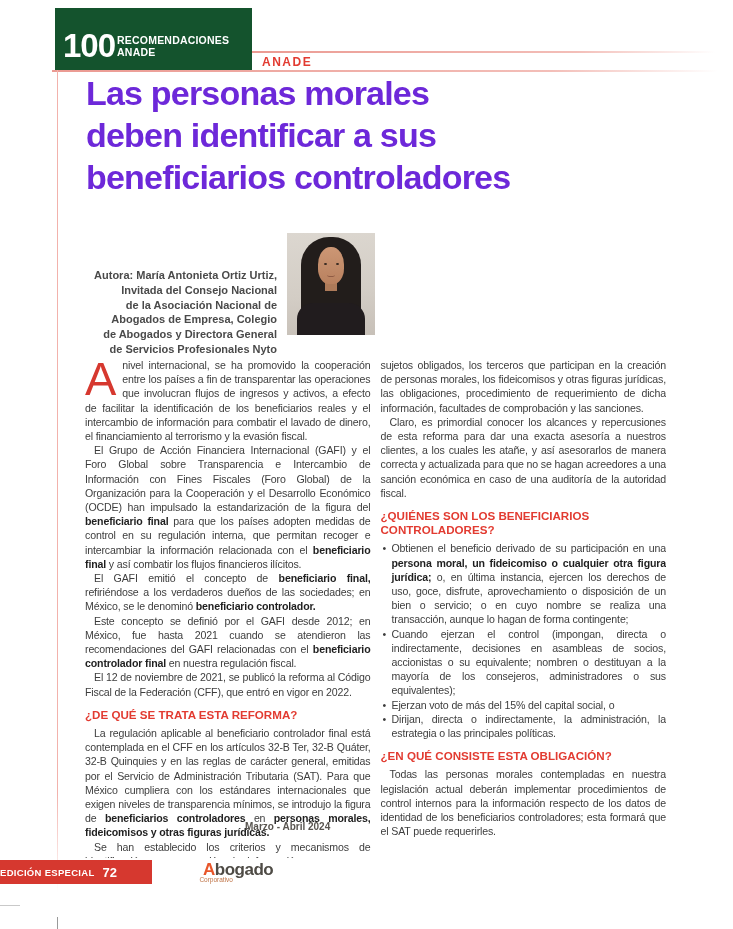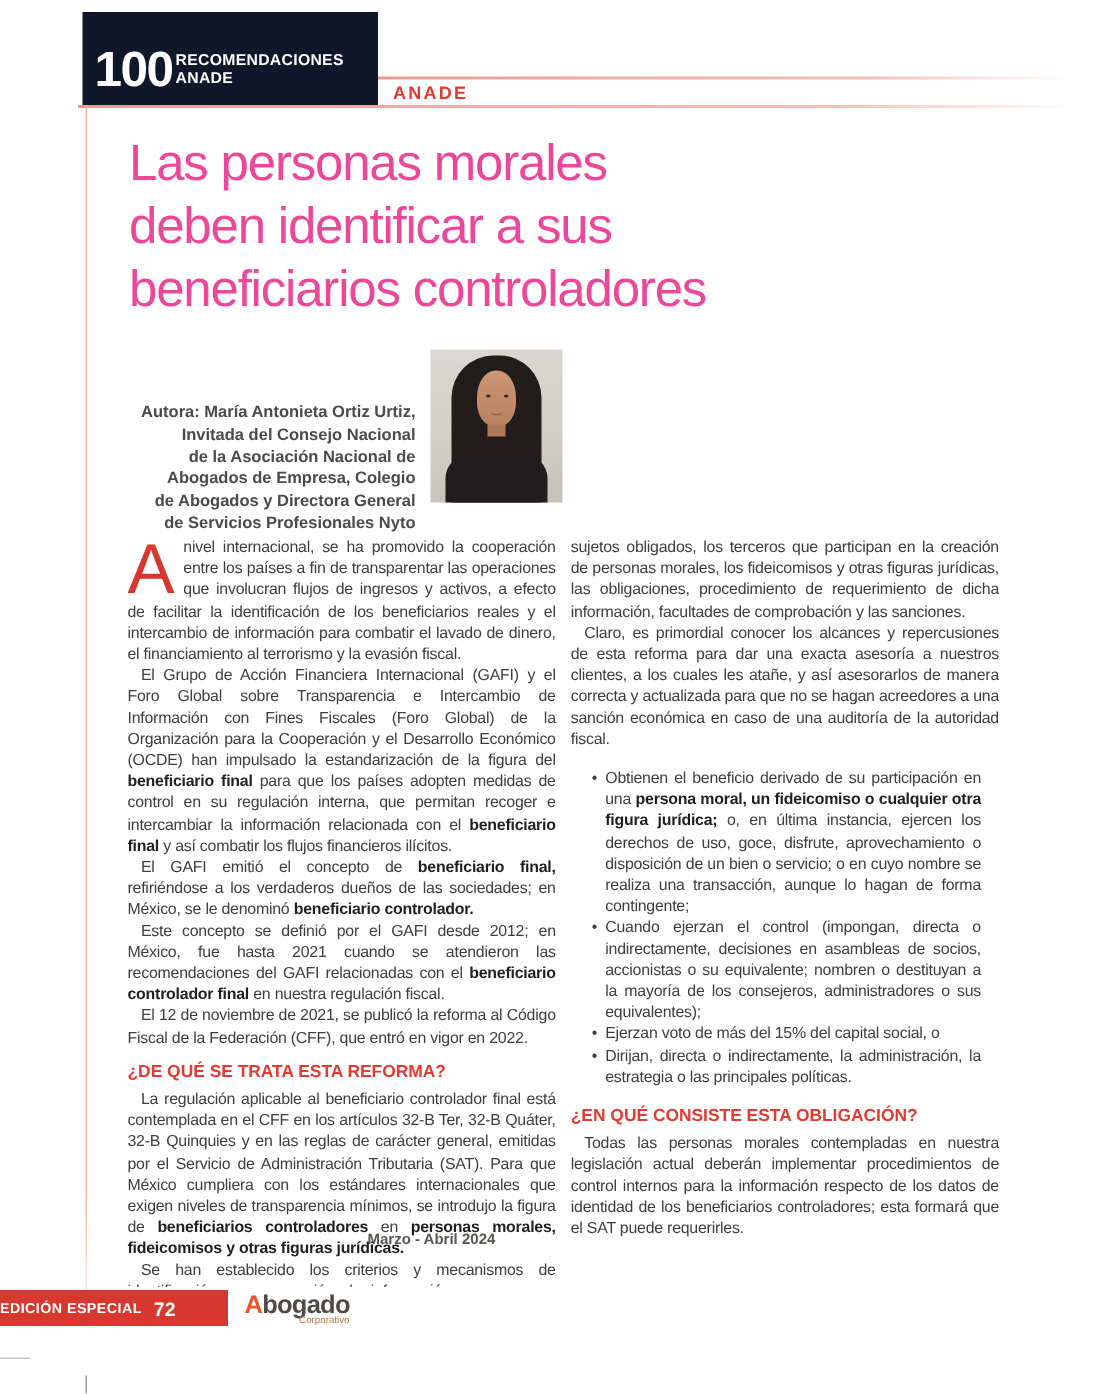--- a/index.html
+++ b/index.html
@@ -1,39 +1,39 @@
 <!DOCTYPE html>
 <html><head>
 <meta charset="utf-8">
 <style>
   * { box-sizing: border-box; }
   body { margin:0; background:#ffffff; }
   .page { position:relative; width:733px; height:929px; background:#fff; overflow:hidden;
           font-family:"Liberation Sans", sans-serif; color:#3d3d3d; }
 
   
-  .badge { position:absolute; left:55px; top:8px; width:197px; height:62px; background:#0f172a;
+  .badge { position:absolute; left:55px; top:8px; width:197px; height:62px; background:#14532d;
            display:flex; align-items:center; padding:14px 0 0 8px; color:#fff; }
   .badge-num { font-size:33px; font-weight:700; line-height:30px; letter-spacing:-1px; }
   .badge-label { margin-left:2px; font-size:10.5px; font-weight:700; line-height:1.18; letter-spacing:.2px; }
   .badge-label span { display:block; }
   .line-top { position:absolute; left:252px; top:51px; width:463px; height:2px;
               background:linear-gradient(90deg,#eb9a92 0%,#f3beb8 70%,rgba(243,190,184,0) 100%); }
   .fiscal { position:absolute; left:262px; top:55px; font-size:12px; font-weight:700; color:#e23b31; letter-spacing:1.5px; }
   .line-mid { position:absolute; left:52px; top:70px; width:666px; height:1.5px;
               background:linear-gradient(90deg,#eb9a92 0%,#f3beb8 75%,rgba(243,190,184,0) 100%); }
   .vline { position:absolute; left:57px; top:70px; width:1px; height:822px;
            background:linear-gradient(180deg,#f2b2ac 0%,#f2b2ac 88%,rgba(242,178,172,0) 100%); }
   .corner-h { position:absolute; left:0; top:905px; width:20px; height:1px; background:#c9c9c9; }
   .corner-v { position:absolute; left:57px; top:917px; width:1px; height:12px; background:#9a9a9a; }
 
   
-  .title { position:absolute; left:86px; top:88px; width:600px; margin:0;
-           font-size:34px; line-height:42px; font-weight:400; letter-spacing:-0.8px;
-           color:#ec4899; white-space:pre-line; }
+  .title { position:absolute; left:86px; top:72px; width:600px; margin:0;
+           font-size:34px; line-height:42px; font-weight:700; letter-spacing:-0.8px;
+           color:#6d28d9; white-space:pre-line; }
 
   
   .author-text { position:absolute; left:85px; top:268px; width:192px; text-align:right;
                  font-size:11px; font-weight:700; line-height:14.8px; color:#4a4a4a; white-space:pre-line; }
   .photo { position:absolute; left:287px; top:233px; width:88px; height:102px; overflow:hidden;
            background:linear-gradient(175deg,#dcd7d0 0%,#d3cdc5 60%,#c7c0b8 100%); }
   .ph-hair { position:absolute; top:4px; left:14px; width:60px; height:120px; background:#221d1b;
              border-radius:28px 28px 20px 20px; }
   .ph-neck { position:absolute; top:46px; left:38px; width:12px; height:12px; background:#ad7a59; }
   .ph-face { position:absolute; top:14px; left:31px; width:26px; height:37px;
@@ -48,32 +48,32 @@
   
   .columns { position:absolute; left:85px; top:358px; width:581px; height:500px; overflow:hidden;
              display:flex; gap:10px; }
   .col { flex:1; font-size:10.6px; line-height:14.2px; text-align:justify; letter-spacing:-0.15px; color:#3d3d3d; }
   .para { margin:0; text-indent:9px; }
   .para.lead, .para.cont { text-indent:0; }
   .para b, .bullets b { color:#1f1f1f; }
   .dropcap { float:left; font-size:47px; line-height:37px; color:#d6382f; padding:2px 6px 0 0; font-weight:400; }
   .subhead { margin:9px 0 4px; font-size:11.6px; font-weight:700; line-height:1.22; color:#e23b31;
              text-align:left; letter-spacing:0; }
-  ul.bullets { margin:12px; padding:0; list-style:none; }
+  ul.bullets { margin:0; padding:0; list-style:none; }
   .bullets li { position:relative; padding-left:11px; }
   .bullets li::before { content:"\2022"; position:absolute; left:2px; top:0; }
 
   
   .footer-bar { position:absolute; left:0; top:860px; width:152px; height:24px; background:#d6382f;
                 color:#fff; display:flex; align-items:center; justify-content:flex-start;
                 padding-right:10px; gap:8px; }
   .footer-bar .flabel { font-size:9.5px; font-weight:700; letter-spacing:.3px; }
   .footer-bar .fnum { font-size:13px; font-weight:700; }
   .brand { position:absolute; left:163px; top:861px; width:70px; line-height:1; }
-  .brand-main { font-size:17px; font-weight:700; color:#4e4b45; letter-spacing:-0.5px; }
+  .brand-main { font-size:17px; font-weight:700; color:#4e4b45; letter-spacing:-0.5px;margin-left:40px; }
   .brand-a { color:#e8562a; }
   .brand-sub { display:block; text-align:right; font-size:6.5px; color:#c0764a; margin-top:-1px; }
   .issue { position:absolute; left:245px; top:821px; font-size:10px; font-weight:700; color:#595550; }
 </style>
 </head>
 <body>
 
 <div class="page">
 
   <div class="badge">
@@ -117,20 +117,21 @@
         <p class="para">El GAFI emitió el concepto de <b>beneficiario final,</b> refiriéndose a los verdaderos dueños de las sociedades; en México, se le denominó <b>beneficiario controlador.</b></p>
         <p class="para">Este concepto se definió por el GAFI desde 2012; en México, fue hasta 2021 cuando se atendieron las recomendaciones del GAFI relacionadas con el <b>beneficiario controlador final</b> en nuestra regulación fiscal.</p>
         <p class="para">El 12 de noviembre de 2021, se publicó la reforma al Código Fiscal de la Federación (CFF), que entró en vigor en 2022.</p>
         <h3 class="subhead">¿DE QUÉ SE TRATA ESTA REFORMA?</h3>
         <p class="para">La regulación aplicable al beneficiario controlador final está contemplada en el CFF en los artículos 32-B Ter, 32-B Quáter, 32-B Quinquies y en las reglas de carácter general, emitidas por el Servicio de Administración Tributaria (SAT). Para que México cumpliera con los estándares internacionales que exigen niveles de transparencia mínimos, se introdujo la figura de <b>beneficiarios controladores</b> en <b>personas morales, fideicomisos y otras figuras jurídicas.</b></p>
         <p class="para">Se han establecido los criterios y mecanismos de identificación y conservación de información para conocer quiénes son los</p>
       </div>
     <div class="col">
         <p class="para cont">sujetos obligados, los terceros que participan en la creación de personas morales, los fideicomisos y otras figuras jurídicas, las obligaciones, procedimiento de requerimiento de dicha información, facultades de comprobación y las sanciones.</p>
         <p class="para">Claro, es primordial conocer los alcances y repercusiones de esta reforma para dar una exacta asesoría a nuestros clientes, a los cuales les atañe, y así asesorarlos de manera correcta y actualizada para que no se hagan acreedores a una sanción económica en caso de una auditoría de la autoridad fiscal.</p>
+        <h3 class="subhead">¿QUIÉNES SON LOS BENEFICIARIOS CONTROLADORES?</h3>
         <ul class="bullets">
           <li>Obtienen el beneficio derivado de su participación en una <b>persona moral, un fideicomiso o cualquier otra figura jurídica;</b> o, en última instancia, ejercen los derechos de uso, goce, disfrute, aprovechamiento o disposición de un bien o servicio; o en cuyo nombre se realiza una transacción, aunque lo hagan de forma contingente;</li>
           <li>Cuando ejerzan el control (impongan, directa o indirectamente, decisiones en asambleas de socios, accionistas o su equivalente; nombren o destituyan a la mayoría de los consejeros, administradores o sus equivalentes);</li>
           <li>Ejerzan voto de más del 15% del capital social, o</li>
           <li>Dirijan, directa o indirectamente, la administración, la estrategia o las principales políticas.</li>
         </ul>
         <h3 class="subhead">¿EN QUÉ CONSISTE ESTA OBLIGACIÓN?</h3>
         <p class="para">Todas las personas morales contempladas en nuestra legislación actual deberán implementar procedimientos de control internos para  la información respecto de los datos de identidad de los beneficiarios controladores; esta formará  que el SAT puede requerirles.</p>
       </div>
   </div>

